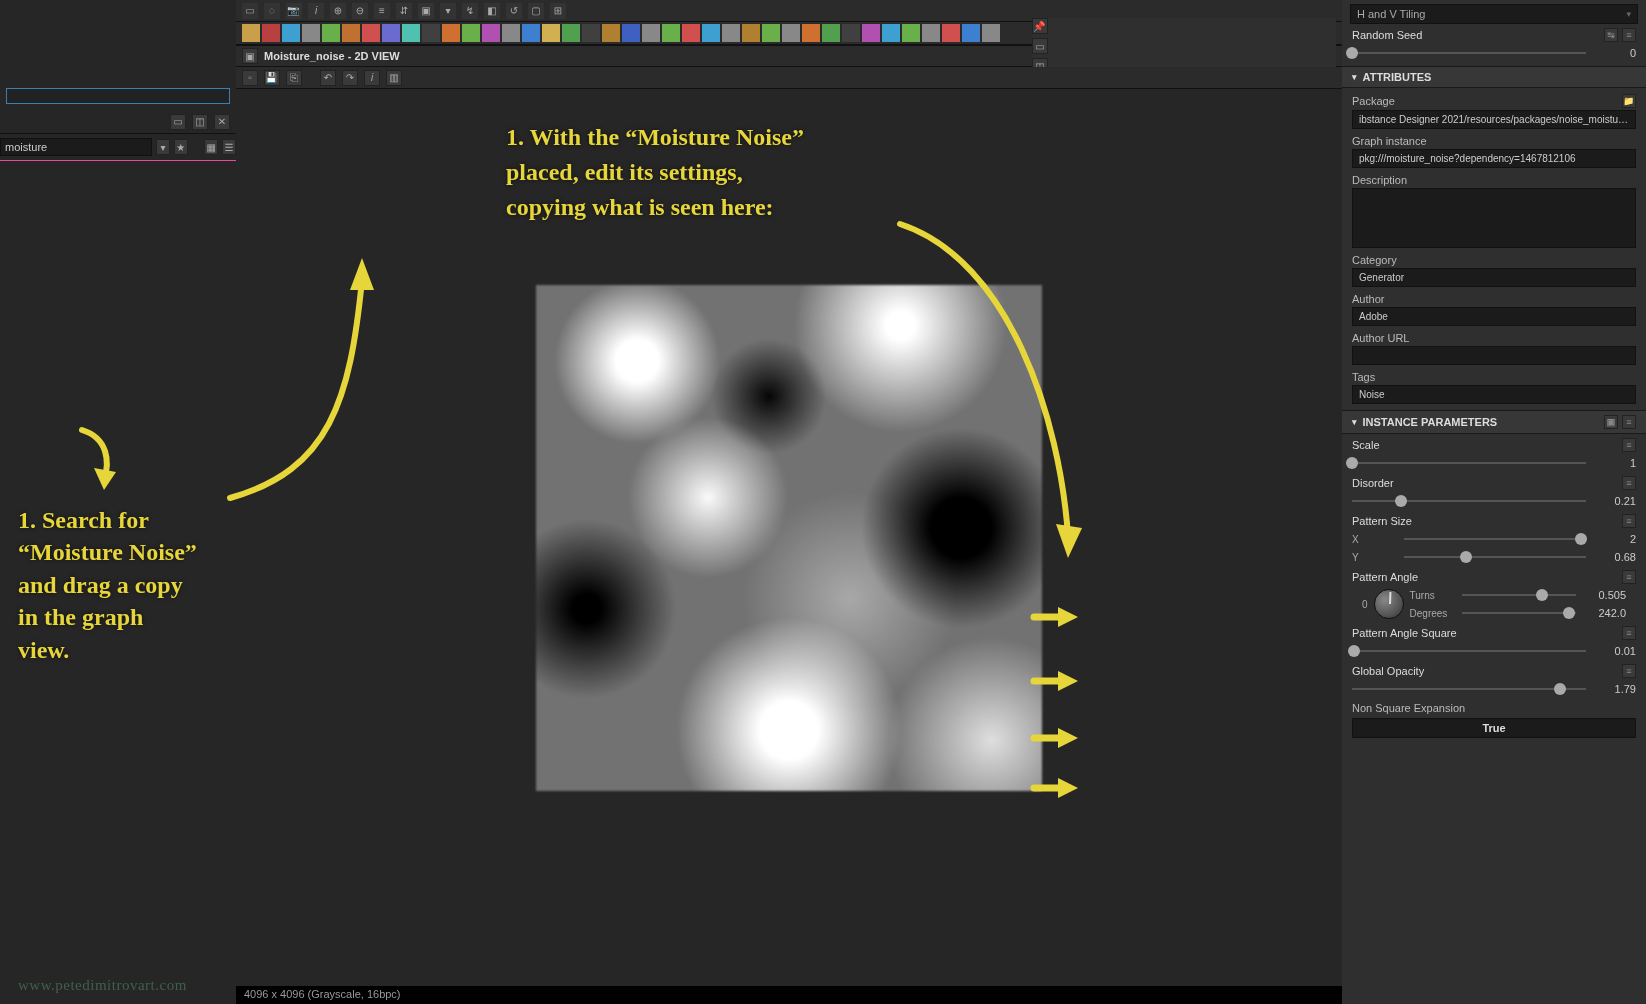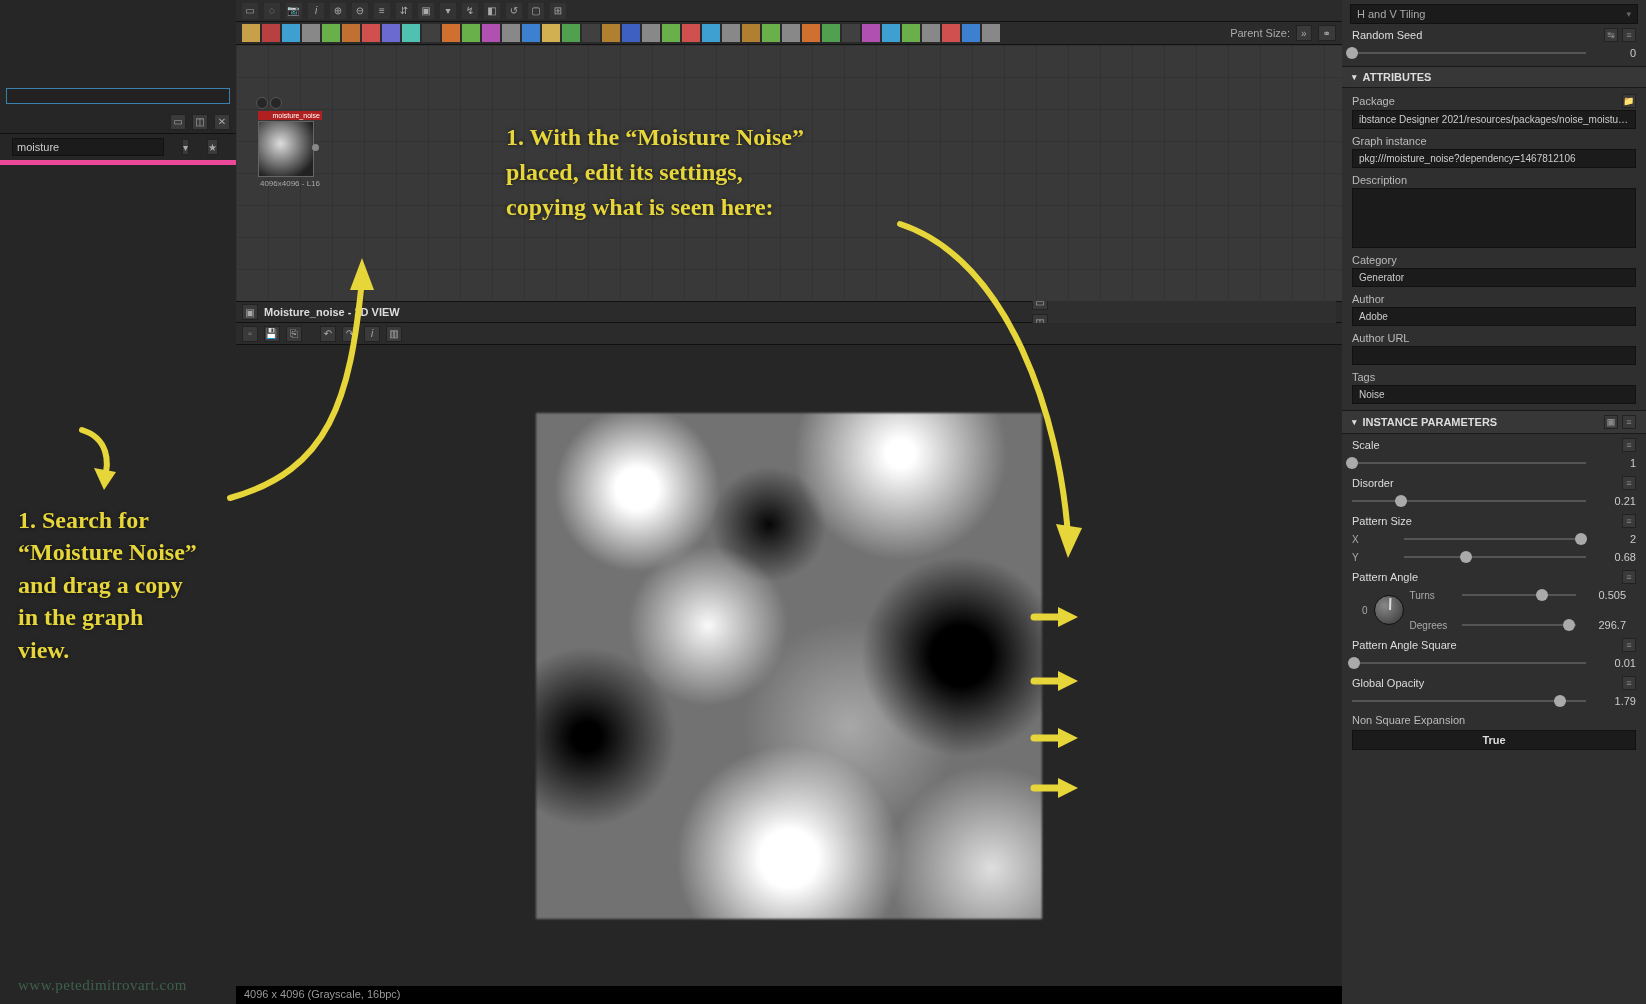--- a/index.html
+++ b/index.html
@@ -4,21 +4,21 @@
 <style>
 * { box-sizing: border-box; margin: 0; padding: 0; font-family: "Segoe UI", Arial, sans-serif; }
 body { background: #323232; color: #ccc; width: 1646px; height: 1004px; overflow: hidden; position: relative; font-size: 12px; }
 .app { display: flex; width: 100%; height: 100%; }
 
 
 .left { width: 236px; background: #262626; display: flex; flex-direction: column; position: relative; }
 .left-selector { margin: 88px 6px 6px 6px; height: 16px; border: 1px solid #3a7fb0; background: #222; }
 .left-toolbar { display: flex; justify-content: flex-end; padding: 4px 6px; gap: 6px; border-bottom: 1px solid #111; align-items: center; height: 24px; }
 .tbtn { width: 16px; height: 16px; background: #3a3a3a; border: 1px solid #222; display: inline-flex; align-items: center; justify-content: center; font-size: 10px; color: #aaa; }
-.search-row { display: flex; align-items: center; padding: 4px 12px; gap: 18px; border-bottom: 5px solid #ec4899; }
+.search-row { display: flex; align-items: center; padding: 4px 0; gap: 4px; border-bottom: 1px solid #ec4899; }
 .search-input { flex: 1; background: #1b1b1b; border: 1px solid #111; color: #ccc; padding: 2px 4px; font-size: 11px; height: 18px; }
 .result { padding: 6px; }
 .result-thumb { width: 56px; height: 56px; background: radial-gradient(circle at 30% 30%, #eee, #222 70%); border: 1px solid #111; position: relative; }
 .result-thumb::after { content: ""; position: absolute; right: 2px; bottom: 2px; width: 10px; height: 10px; background: #d9534f; }
 .result-label { font-size: 11px; color: #ccc; margin-top: 4px; width: 56px; line-height: 1.2; }
 
 
 .center { flex: 1; display: flex; flex-direction: column; position: relative; }
 .top-toolbar { height: 22px; background: #2b2b2b; border-bottom: 1px solid #111; display: flex; align-items: center; padding: 0 6px; gap: 6px; }
 .top-toolbar .tbtn { background: #333; border: none; }
@@ -175,31 +175,20 @@
         <span class="atom" style="background: rgb(136, 136, 136);"></span>
         <span class="atom" style="background: rgb(208, 80, 80);"></span>
         <span class="atom" style="background: rgb(62, 128, 208);"></span>
         <span class="atom" style="background: rgb(136, 136, 136);"></span>
         <div class="psize">
         <span>Parent Size:</span>
         <span class="tbtn">»</span>
         <span class="tbtn">⚭</span>
       </div>
     </div>
-    <div class="graph-area">
-      <div class="node">
-        <div class="node-icons">
-          <div class="nicon"></div>
-          <div class="nicon"></div>
-        </div>
-        <div class="node-title">moisture_noise</div>
-        <div class="node-thumb"></div>
-        <div class="node-caption">4096x4096 - L16</div>
-      </div>
-    </div>
 
     <div class="view-header">
       <span class="tbtn">▣</span>
       <span class="title">Moisture_noise - 2D VIEW</span>
       <div class="right">
         <span class="tbtn">📌</span>
         <span class="tbtn">▭</span>
         <span class="tbtn">◫</span>
         <span class="tbtn">✕</span>
       </div>
@@ -355,27 +344,27 @@
           <div class="knob"></div>
           <div class="knob-sliders">
             <div class="slider-row">
               <span class="sub-label">Turns</span>
               <div class="slider">
                   <div class="track"></div>
                   <div class="thumb" style="left:70%"></div>
                 </div>
               <span class="val">0.505</span>
             </div>
-            <div class="slider-row" style="margin-top:16px">
+            <div class="slider-row" style="margin-top:4px">
               <span class="sub-label">Degrees</span>
               <div class="slider">
                   <div class="track"></div>
                   <div class="thumb" style="left:94%"></div>
                 </div>
-              <span class="val">296.7</span>
+              <span class="val">242.0</span>
             </div>
           </div>
         </div>
       </div>
 
       <div class="param-row">
         <div class="param-head">
           <span>Pattern Angle Square</span>
           <span class="mini">≡</span>
         </div>

